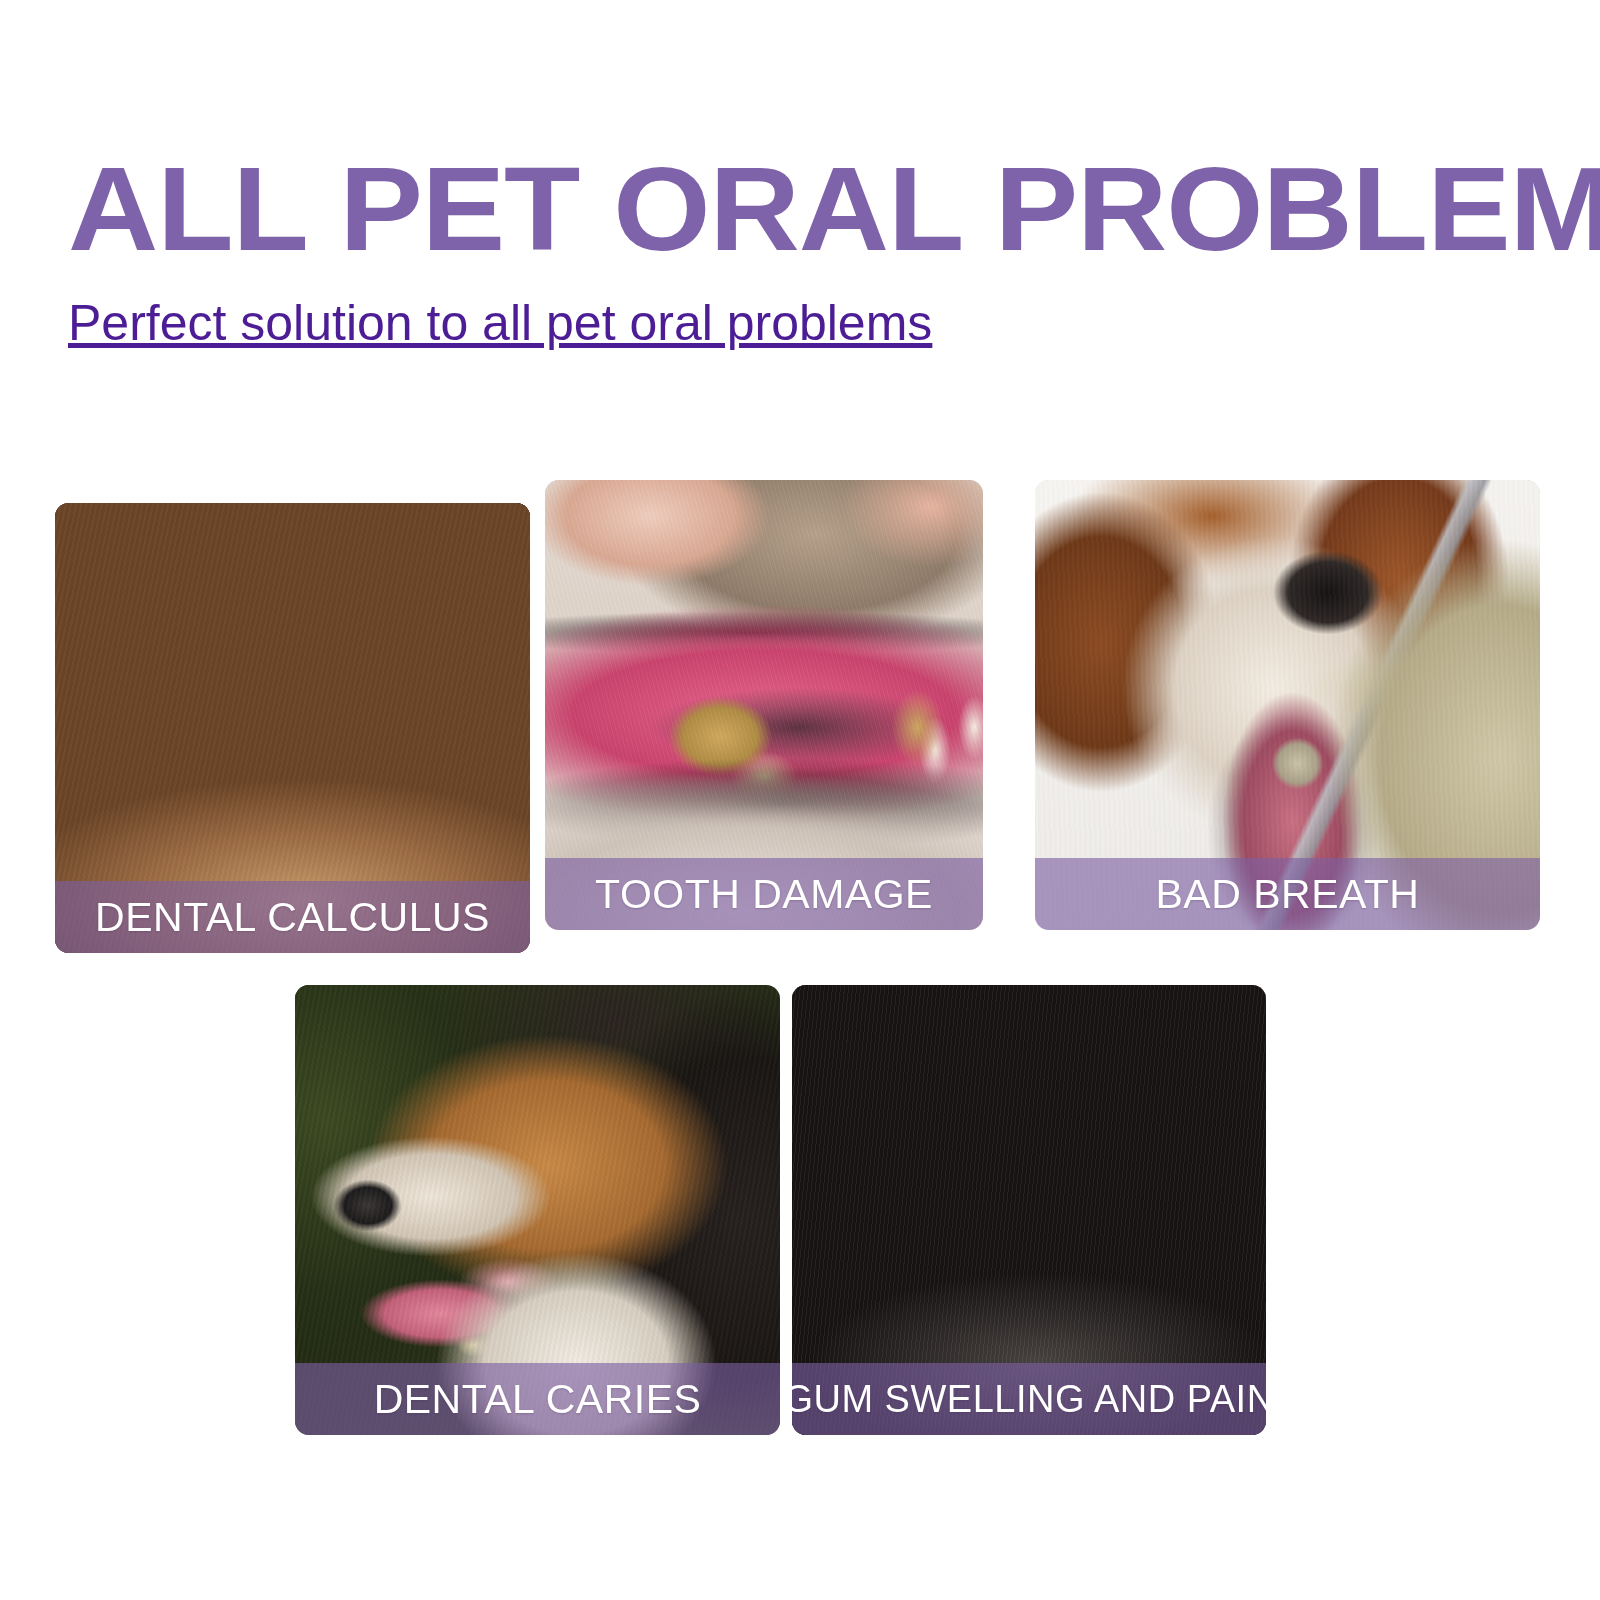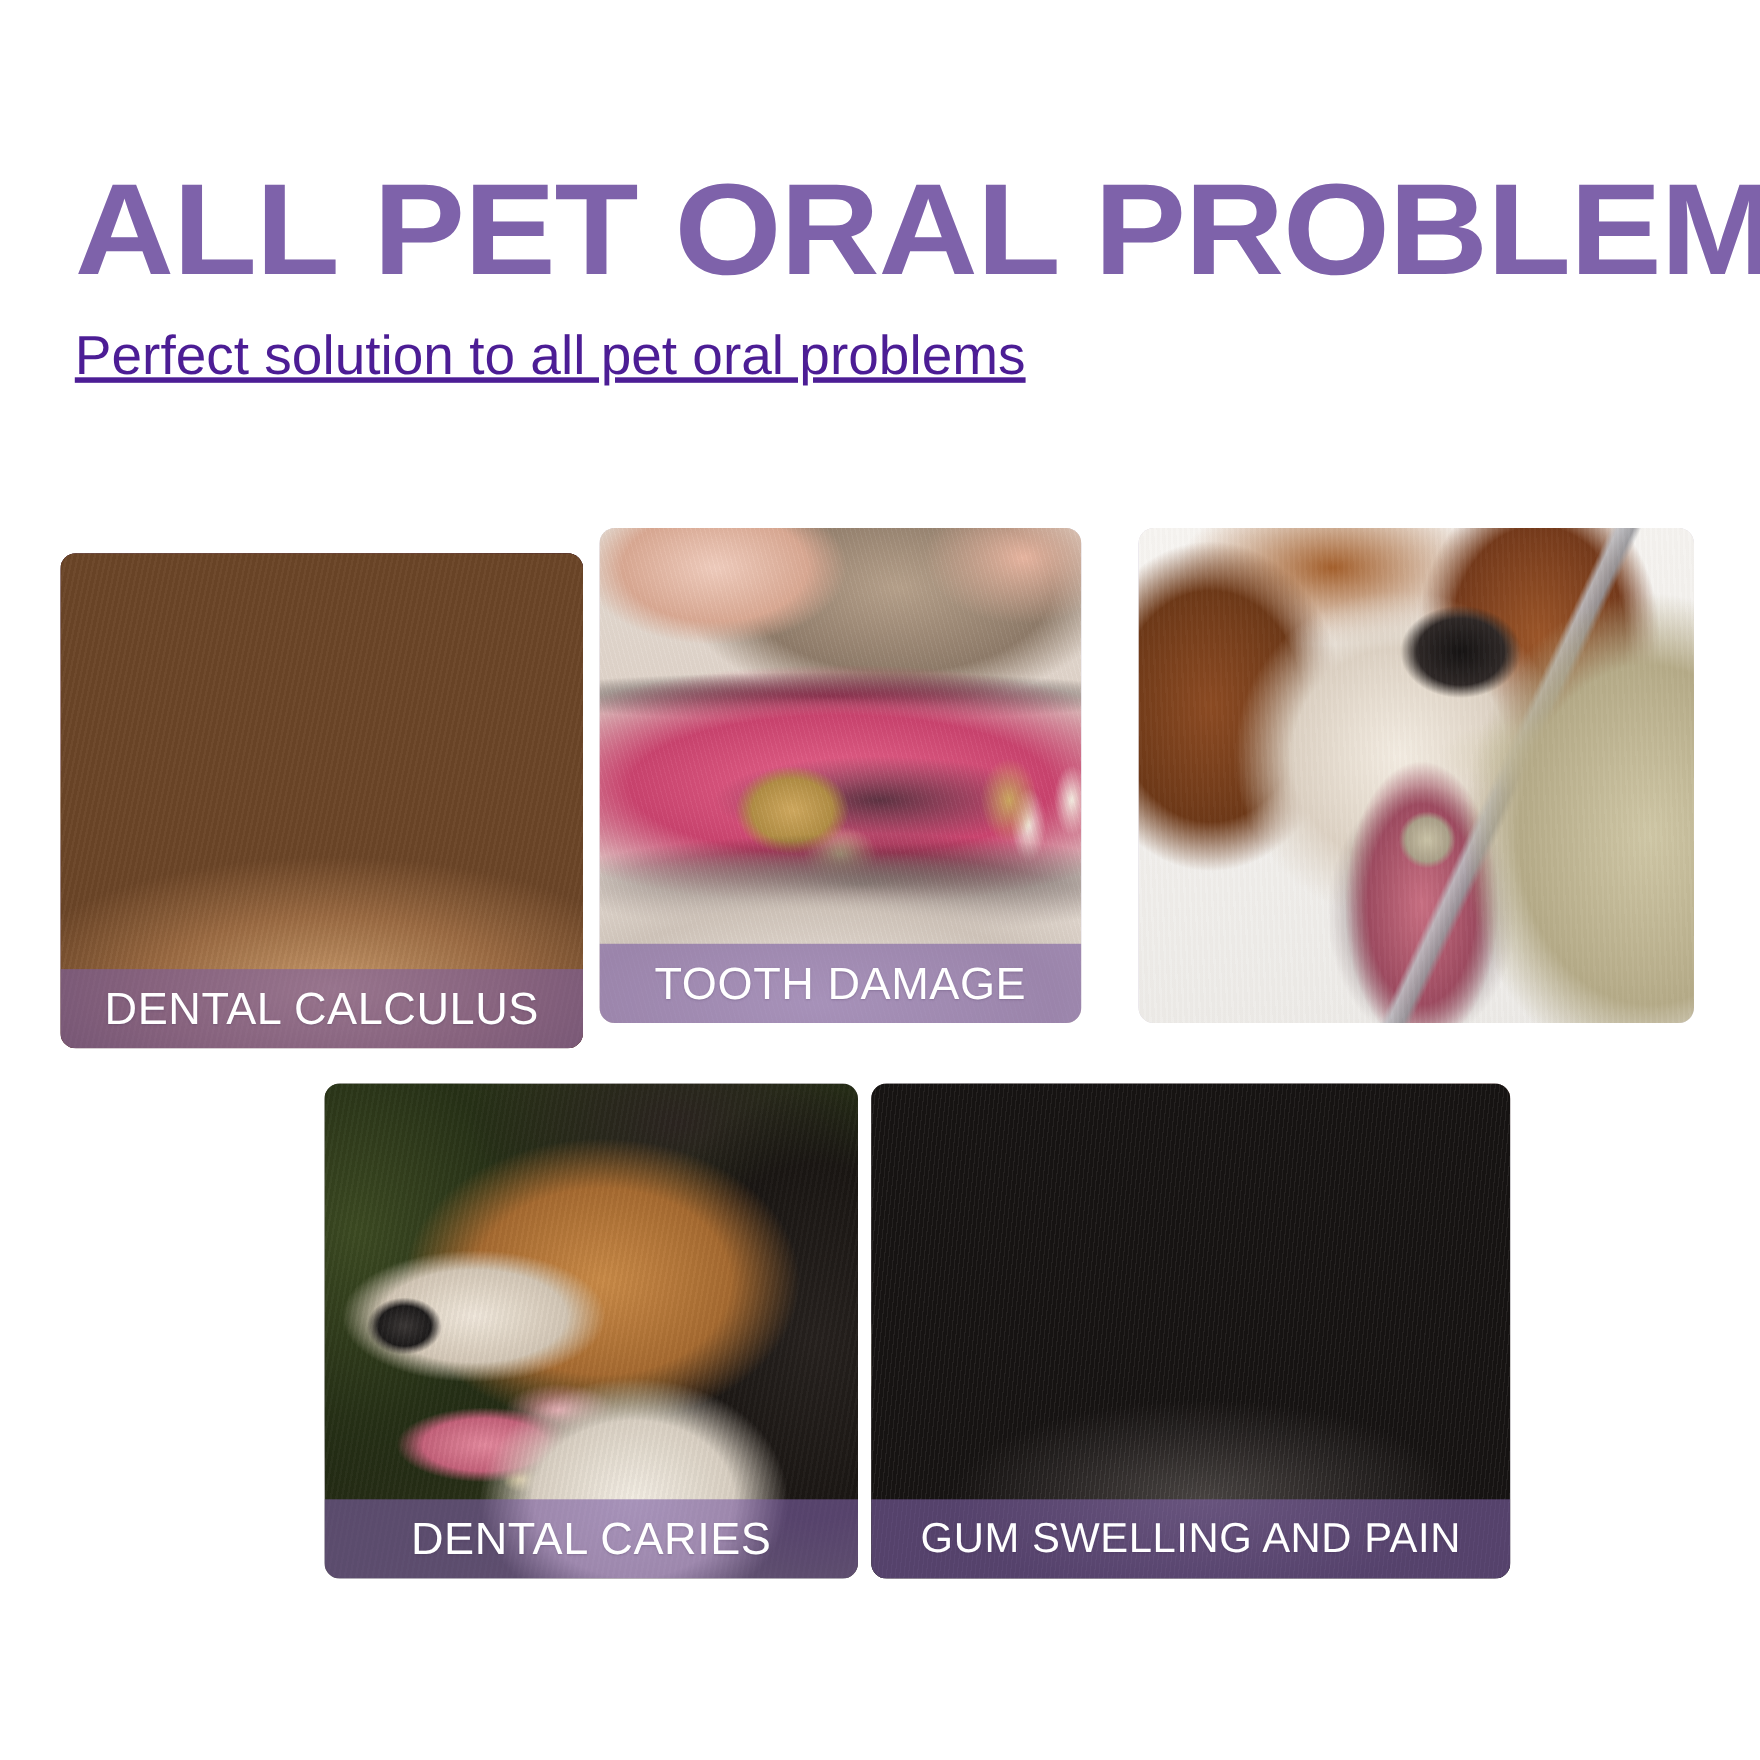--- a/index.html
+++ b/index.html
@@ -74,21 +74,21 @@
     text-shadow: 0 1px 2px rgba(60,40,80,0.25);
   }
   .caption.tight { font-size: 38px; }
 
   
   #tile-dental-calculus { left: 55px;   top: 480px;  width: 475px; height: 450px; margin-top: 23px; }
   #tile-tooth-damage    { left: 545px;  top: 480px;  width: 438px; height: 450px; }
   #tile-bad-breath      { left: 1035px; top: 480px;  width: 505px; height: 450px; }
   
   #tile-dental-caries   { left: 295px;  top: 985px;  width: 485px; height: 450px; }
-  #tile-gum-swelling    { left: 792px;  top: 985px;  width: 581px; height: 450px; }
+  #tile-gum-swelling    { left: 792px;  top: 985px;  width: 474px; height: 450px; }
 
   
 
   
   .photo-calculus {
     background:
       
       radial-gradient(ellipse 300px 120px at 52% 88%, #c89a6b 0%, #9a6a42 55%, #6b4527 100%),
       
       radial-gradient(ellipse 260px 50px at 55% 66%, #241018 0%, #3a1c22 60%, rgba(58,28,34,0) 100%),
@@ -257,20 +257,21 @@
   <div class="caption">DENTAL CALCULUS</div>
 </div>
 
 <div class="tile" id="tile-tooth-damage">
   <div class="photo photo-tooth"></div>
   <div class="caption">TOOTH DAMAGE</div>
 </div>
 
 <div class="tile" id="tile-bad-breath">
   <div class="photo photo-breath"></div>
+  <div class="caption">BAD BREATH</div>
 </div>
 
 <div class="tile" id="tile-dental-caries">
   <div class="photo photo-caries"></div>
   <div class="caption">DENTAL CARIES</div>
 </div>
 
 <div class="tile" id="tile-gum-swelling">
   <div class="photo photo-gum"></div>
   <div class="caption tight">GUM SWELLING AND PAIN</div>

